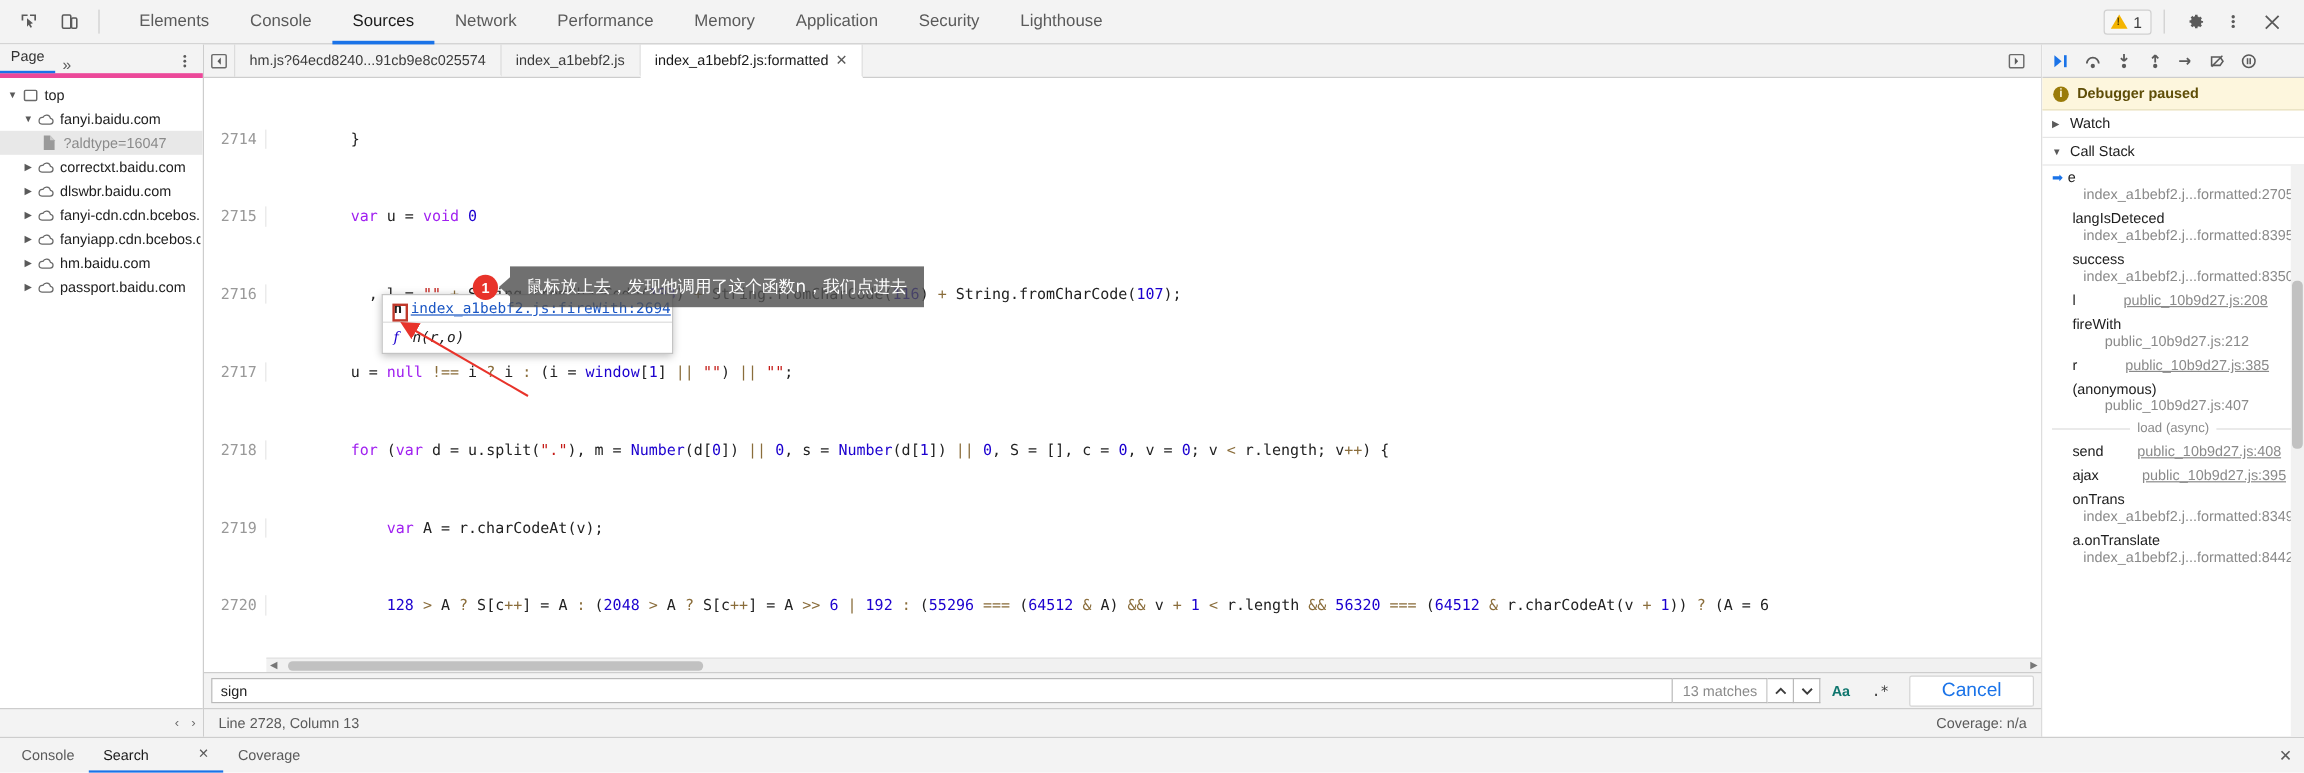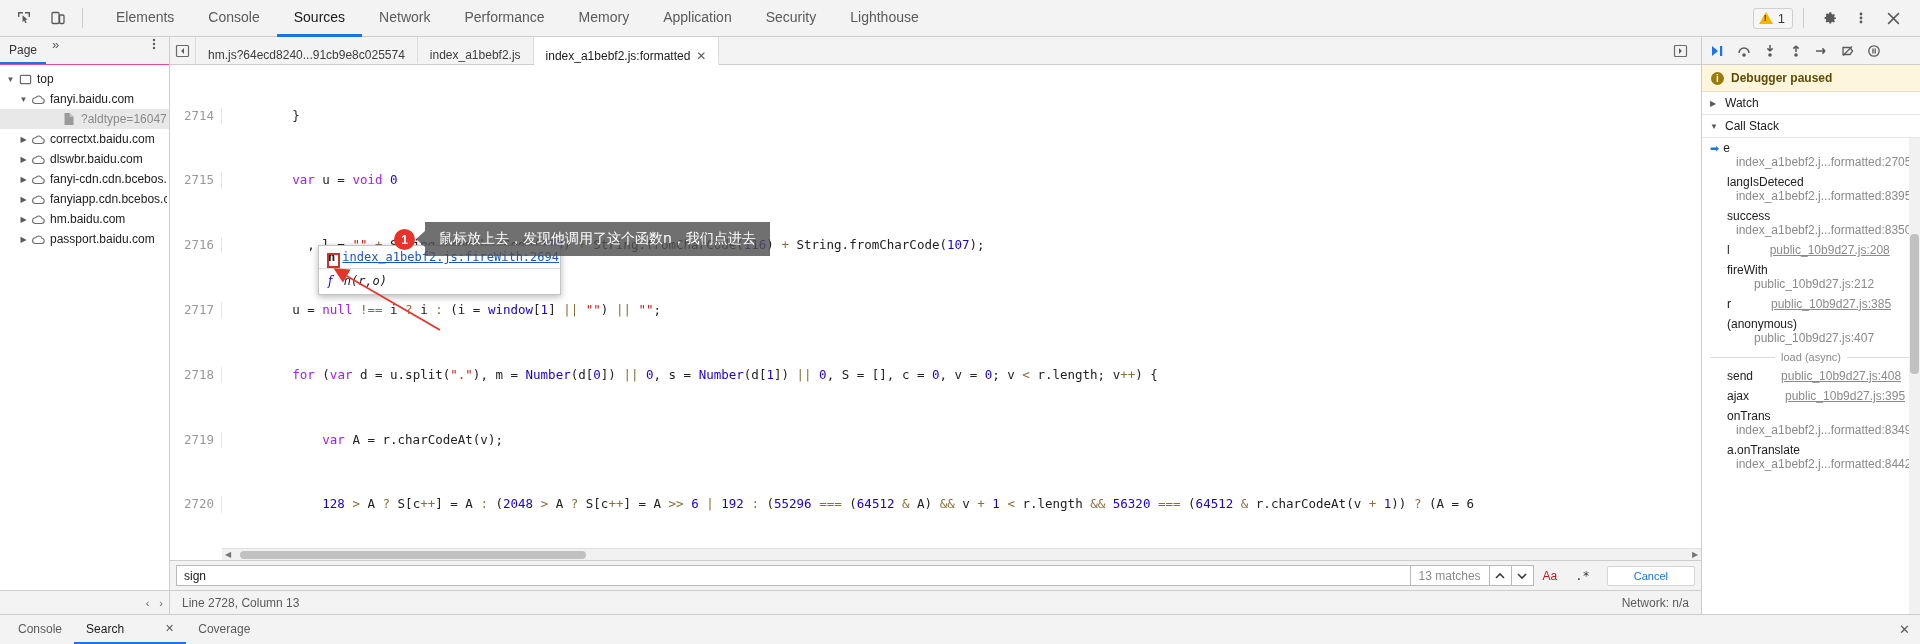--- a/index.html
+++ b/index.html
@@ -59,22 +59,22 @@
 
   
   .nav {
     width: 170px; min-width: 170px;
     border-right: 1px solid #cdcdcd;
     display: flex; flex-direction: column;
     background: #ffffff;
   }
   .nav-tabs {
     height: 28px; min-height: 28px; background: #f3f3f3;
-    border-bottom: 1px solid #ec4899;
-    display: flex; align-items: flex-start; position: relative;
+    border-bottom: 4px solid #ec4899;
+    display: flex; align-items: flex-end; position: relative;
   }
   .nav-tab {
     padding: 0 9px; height: 27px; display: flex; align-items: center;
     font-size: 12px; color: #333; cursor: pointer;
     border-bottom: 2px solid #1a73e8;
   }
   .nav-more { padding: 0 6px; font-size: 13px; color: #5a5a5a; cursor: pointer; }
   .nav-kebab { margin-left: auto; padding: 0 9px; cursor: pointer; color: #5a5a5a; }
   .tree { flex: 1; overflow: hidden; padding-top: 4px; font-size: 12px; }
   .tnode {
@@ -97,21 +97,21 @@
   .nav-bottom span { cursor: pointer; font-size: 11px; }
 
   
   .editor-col { flex: 1; display: flex; flex-direction: column; min-width: 0; border-right: 1px solid #cdcdcd; }
   .file-tabs {
     height: 28px; min-height: 28px; background: #f3f3f3;
     border-bottom: 1px solid #cdcdcd; display: flex; align-items: stretch;
   }
   .ftab-btn { width: 26px; display: flex; align-items: center; justify-content: center; cursor: pointer; border-right: 1px solid #dcdcdc;}
   .ftab {
-    display: flex; align-items: flex-end; gap: 6px;
+    display: flex; align-items: center; gap: 6px;
     padding: 0 12px; font-size: 12px; color: #3c3c3c; cursor: pointer;
     border-right: 1px solid #dcdcdc; white-space: nowrap;
     border-bottom: 2px solid transparent;
   }
   .ftab.active { background: #ffffff; color: #1a1a1a; border-bottom: 2px solid #ffffff; margin-bottom: -1px; }
   .ftab .x { font-size: 12px; color: #5a5a5a; }
   .ftabs-right { margin-left: auto; display: flex; align-items: center; padding-right: 8px; }
 
   .code-wrap { flex: 1; position: relative; overflow: hidden; background: #fff; min-height: 0; }
   .code {
@@ -157,25 +157,25 @@
   }
   .matches {
     font-size: 12px; color: #8a8a8a; padding: 0 8px; white-space: nowrap;
     height: 21px; display: flex; align-items: center;
     border: 1px solid #b9b9b9; border-left: 0; background: #fff;
   }
   .navbtn {
     width: 22px; height: 21px; display: flex; align-items: center; justify-content: center;
     border: 1px solid #b9b9b9; border-left: 0; background: #fff; cursor: pointer; color: #444; font-size: 10px;
   }
-  .tgl { padding: 0 9px; height: 21px; display: flex; align-items: center; cursor: pointer; font-size: 12px; color: #b91c1c; font-weight: normal; }
+  .tgl { padding: 0 9px; height: 21px; display: flex; align-items: center; cursor: pointer; font-size: 12px; color: #0f766e; font-weight: bold; }
   .tgl.regex { font-family: "DejaVu Sans Mono", monospace; font-weight: normal; color: #3c3c3c; }
   .cancel-btn {
     margin-left: 8px; background: #fff; border: 1px solid #d4d4d4; border-radius: 2px;
-    color: #1a73e8; font-size: 11px; padding: 3px 26px; cursor: pointer;
+    color: #1a73e8; font-size: 16px; padding: 3px 26px; cursor: pointer;
   }
 
   
   .statusbar {
     height: 24px; min-height: 24px; background: #f3f3f3;
     border-top: 1px solid #cdcdcd; display: flex; align-items: center;
     padding: 0 12px; font-size: 12px; color: #5a5a5a;
   }
   .statusbar .right { margin-left: auto; }
 
@@ -380,21 +380,21 @@
         <div class="tnode" style="padding-left:17px">
           <span class="twist">▼</span>
           <span class="ticon">
               <svg width="15" height="13" viewBox="0 0 16 12">
                 <path d="M4.3 10.2h7.2a2.6 2.6 0 0 0 .3-5.18A3.6 3.6 0 0 0 5.1 4.2 2.9 2.9 0 0 0 4.3 10.2z" fill="none" stroke="#6a6a6a" stroke-width="1.1"></path>
               </svg>
             </span>
           <span class="tlabel">fanyi.baidu.com</span>
         </div>
 
-        <div class="tnode sel" style="padding-left:48px">
+        <div class="tnode sel" style="padding-left:20px">
           <span class="twist"></span>
           <span class="ticon">
               <svg width="12" height="14" viewBox="0 0 12 14">
                 <path d="M1.5 1h5.2L10.5 4.8V13H1.5z" fill="#9a9a9a"></path>
                 <path d="M6.7 1v3.8h3.8" fill="#c9c9c9"></path>
               </svg>
             </span>
           <span class="tlabel dim">?aldtype=16047</span>
         </div>
 
@@ -574,21 +574,21 @@
               <path d="M1 2l4 4 4-4" stroke="#3c3c3c" stroke-width="1.6" fill="none"></path>
             </svg>
         </div>
         <div class="tgl">Aa</div>
         <div class="tgl regex">.*</div>
         <button class="cancel-btn">Cancel</button>
       </div>
 
       <div class="statusbar">
         <span>Line 2728, Column 13</span>
-        <span class="right">Network: n/a</span>
+        <span class="right">Coverage: n/a</span>
       </div>
     </div>
 
     <div class="dbg">
       <div class="dbg-toolbar">
         <div class="dbg-btn blue">
           <svg width="16" height="14" viewBox="0 0 16 14">
               <path d="M2 2l6 5-6 5z" fill="#1a73e8"></path>
               <rect x="10" y="2" width="2.2" height="10" fill="#1a73e8"></rect>
             </svg>

